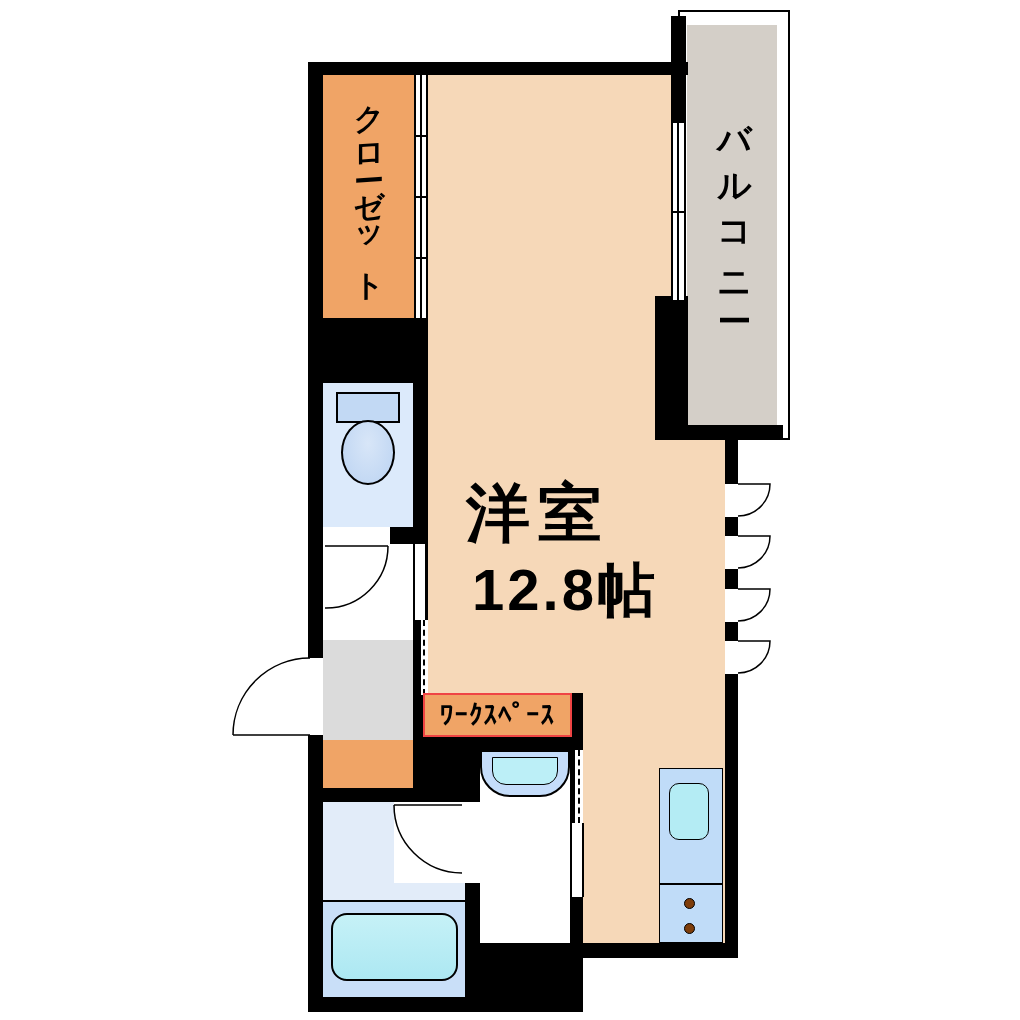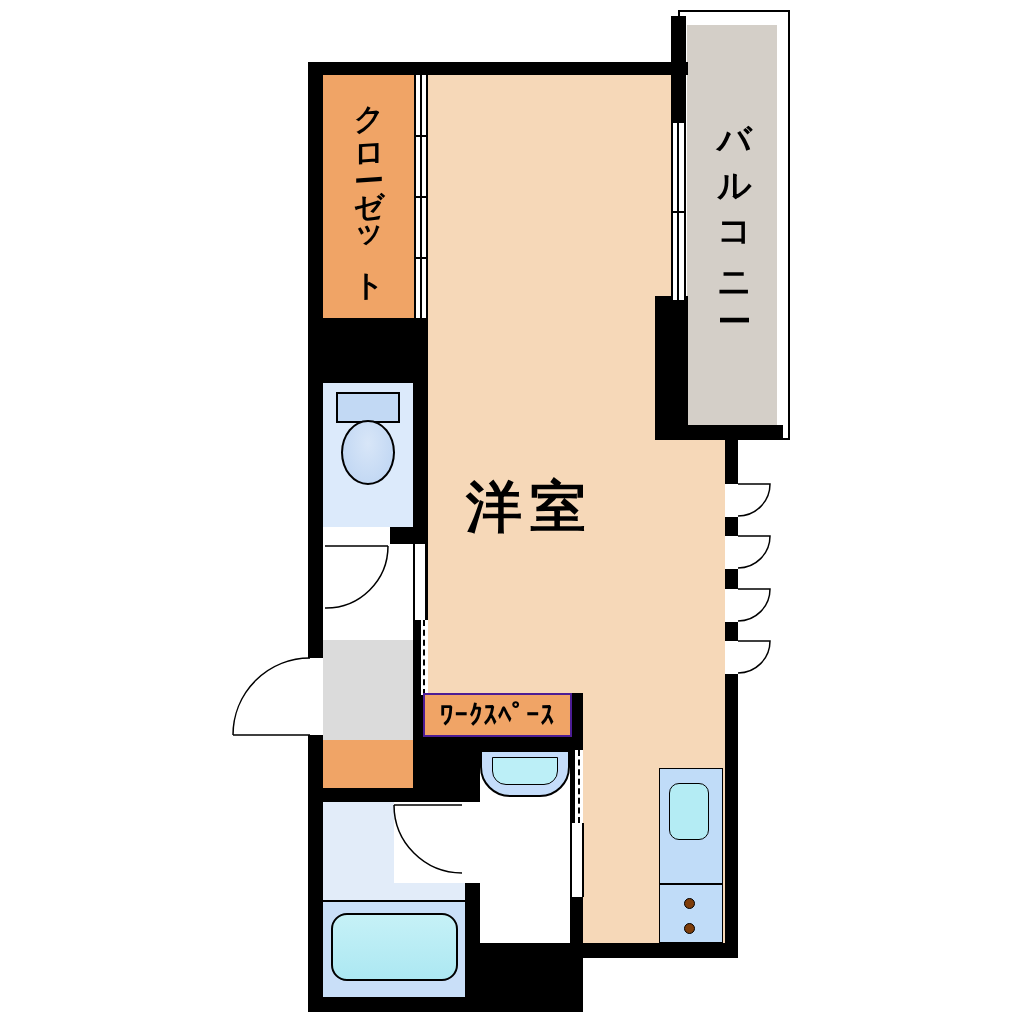--- a/index.html
+++ b/index.html
@@ -52,21 +52,21 @@
   <div class="abs" style="left:323px;top:544px;width:90px;height:96px;background:#fff;"></div>
   <div class="abs" style="left:323px;top:640px;width:90px;height:100px;background:#DBDBDB;"></div>
   <div class="abs" style="left:323px;top:740px;width:90px;height:48px;background:#F0A466;"></div>
   <div class="abs" style="left:308px;top:658px;width:15px;height:77px;background:#fff;"></div>
 
   <div class="abs" style="left:413px;top:544px;width:14px;height:76px;background:#fff;border-left:2px solid #000;border-right:2px solid #000;"></div>
   <div class="abs" style="left:420px;top:620px;width:8px;height:75px;background:#fff;"></div>
   <div class="abs wall" style="left:413px;top:620px;width:8px;height:75px;"></div>
   <div class="abs dashv" style="left:423px;top:620px;width:0;height:75px;"></div>
 
-  <div class="abs" style="left:423px;top:693px;width:149px;height:44px;background:#F0A466;border:2px solid #4c1d95;">
+  <div class="abs" style="left:423px;top:693px;width:149px;height:44px;background:#F0A466;border:2px solid #ef4444;">
     <div style="text-align:center;font-size:27px;line-height:40px;letter-spacing:1px;">ﾜｰｸｽﾍﾟｰｽ</div>
   </div>
 
   <div class="abs" style="left:323px;top:802px;width:142px;height:98px;background:#E2ECF9;"></div>
   <div class="abs" style="left:323px;top:900px;width:142px;height:97px;background:#C9DFF8;border-top:2px solid #000;"></div>
   <div class="abs" style="left:394px;top:802px;width:86px;height:81px;background:#fff;"></div>
   <div class="abs" style="left:331px;top:913px;width:127px;height:68px;border:2px solid #000;border-radius:16px;
               background:linear-gradient(180deg,#C6F1F7 0%,#ACE8F2 100%);"></div>
 
   <div class="abs" style="left:480px;top:750px;width:90px;height:193px;background:#fff;"></div>
@@ -97,15 +97,16 @@
     <path d="M325,546 L388,546 M388,546 A62,62 0 0 1 325,608" fill="none" stroke="#000" stroke-width="1.5"></path>
     <path d="M394,805 L462,805 M394,805 A68,68 0 0 0 462,873" fill="none" stroke="#000" stroke-width="1.5"></path>
     <path d="M738,484 L770,484 A32,32 0 0 1 738,516" fill="none" stroke="#000" stroke-width="1.5"></path>
     <path d="M738,536 L770,536 A32,32 0 0 1 738,568" fill="none" stroke="#000" stroke-width="1.5"></path>
     <path d="M738,589 L770,589 A32,32 0 0 1 738,621" fill="none" stroke="#000" stroke-width="1.5"></path>
     <path d="M738,641 L770,641 A32,32 0 0 1 738,673" fill="none" stroke="#000" stroke-width="1.5"></path>
   </svg>
 
   <div class="abs vtext" style="left:348px;top:84px;height:240px;font-size:30px;letter-spacing:6px;transform:skewY(-4deg);">クローゼット</div>
   <div class="abs vtext" style="left:712px;top:100px;height:260px;font-size:34px;letter-spacing:12px;">バルコニー</div>
-  <div class="abs" style="left:466px;top:470px;font-size:56px;letter-spacing:8px;">洋室</div>
+  <div class="abs" style="left:466px;top:470px;font-size:64px;letter-spacing:8px;">洋室</div>
+  <div class="abs" style="left:472px;top:552px;font-size:58px;letter-spacing:3px;">12.8帖</div>
 
 </div>
 
 </body></html>

